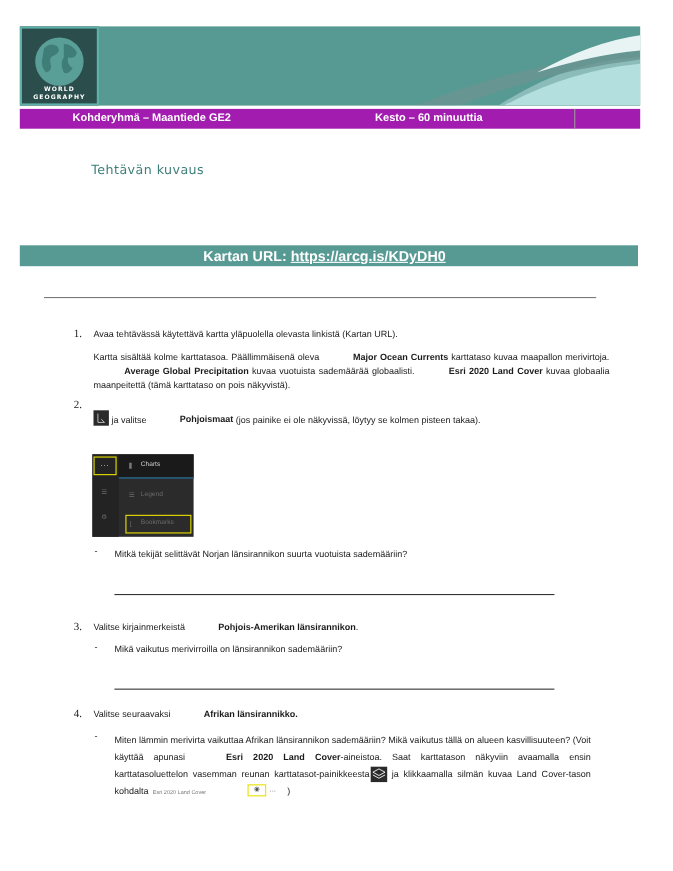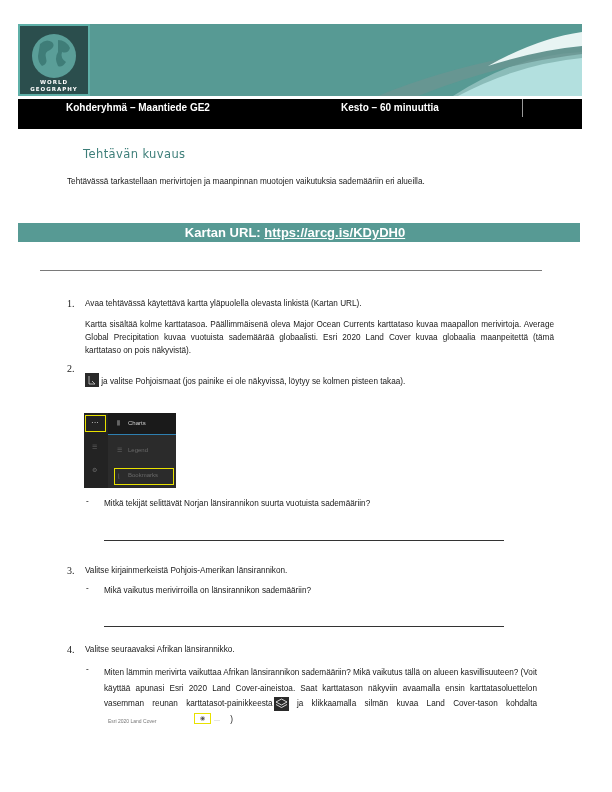--- a/index.html
+++ b/index.html
@@ -8,37 +8,37 @@
 
     .banner { position: absolute; left: 18px; top: 24px; width: 564px; height: 72px; background: #579a94; overflow: hidden; }
     .logo { position: absolute; left: 0; top: 0; width: 72px; height: 72px; background: #2b4e4d; border: 2px solid #5fb0a8; }
     .logo svg { position: absolute; left: 0; top: 0; }
     .logo-text { position: absolute; left: 0; width: 100%; text-align: center; color: #ffffff; font-family: "DejaVu Sans", sans-serif; font-weight: bold; font-size: 5.5px; letter-spacing: 1px; }
     .logo-text.l1 { top: 53px; }
     .logo-text.l2 { top: 60px; }
     .banner-title { position: absolute; left: 80px; top: 3px; color: #ffffff; font-weight: bold; font-size: 22px; font-family: "DejaVu Sans", sans-serif; letter-spacing: -0.3px; }
     .swoosh { position: absolute; left: 0; top: 0; }
 
-    .info-bar { position: absolute; left: 18px; top: 99px; width: 564px; height: 30px; background: #000000; color: #ffffff; font-weight: bold; font-size: 10px; }
+    .info-bar { position: absolute; left: 18px; top: 99px; width: 564px; height: 18px; background: #a21caf; color: #ffffff; font-weight: bold; font-size: 10px; }
     .info-bar .left { position: absolute; left: 48px; top: 3px; }
     .info-bar .right { position: absolute; left: 323px; top: 3px; }
     .info-bar .div { position: absolute; left: 504px; top: 0; width: 1px; height: 18px; background: #9a9a9a; }
 
     .section-heading { position: absolute; left: 67px; top: 147px; font-family: "DejaVu Sans", sans-serif; color: #3d7e79; font-size: 11.5px; letter-spacing: 0.4px; margin-left: 16px; }
     .intro { position: absolute; left: 67px; top: 176px; font-size: 8.2px; line-height: 12px; width: 480px; }
 
     .url-bar { position: absolute; left: 18px; top: 223px; width: 562px; height: 19px; background: #579a94; color: #ffffff; font-weight: bold; font-size: 13px; text-align: center; line-height: 19px; padding-right: 8px; }
     .url-bar a { color: #ffffff; text-decoration: underline; }
 
     .hr { position: absolute; left: 40px; top: 270px; width: 502px; height: 1px; background: #7a7a7a; }
 
     .item { position: absolute; left: 67px; font-size: 8.2px; line-height: 13px; }
     .num { position: absolute; left: 0; font-family: "Liberation Serif", serif; font-size: 10px; }
     .txt { position: absolute; left: 18px; width: 469px; text-align: justify; }
-    b { font-weight: normal; }
+    b { font-weight: bold; margin-left: 28px; }
 
     .dash { position: absolute; left: 86px; font-size: 8.2px; }
     .q { position: absolute; left: 104px; width: 433px; font-size: 8.2px; line-height: 13px; text-align: justify; }
     .blank { position: absolute; left: 104px; width: 400px; height: 1px; background: #333333; }
 
     .inline-icon { display: inline-block; vertical-align: middle; background: #2a2a2a; }
 
     .panel { position: absolute; left: 84px; top: 413px; width: 92px; height: 75px; background: #2b2b2b; }
     .panel .sidebar { position: absolute; left: 0; top: 0; width: 24px; height: 75px; background: #232323; }
     .panel .top-row { position: absolute; left: 24px; top: 0; width: 68px; height: 22px; background: #1a1a1a; border-bottom: 1px solid #2e7fb0; }
@@ -70,21 +70,20 @@
 </div>
 
 <div class="info-bar">
   <span class="left">Kohderyhmä – Maantiede GE2</span>
   <span class="right">Kesto – 60 minuuttia</span>
   <span class="div"></span>
 </div>
 
 <div class="section-heading">Tehtävän kuvaus</div>
 <div class="intro">
-  <div>Tehtävässä tarkastellaan merivirtojen ja maanpinnan muotojen vaikutuksia sademääriin eri alueilla.</div>
 </div>
 
 <div class="url-bar">
   <span>Kartan URL: </span><a>https://arcg.is/KDyDH0</a>
 </div>
 
 <div class="hr"></div>
 
 <div class="item" style="top:297px;">
   <span class="num">1.</span>

